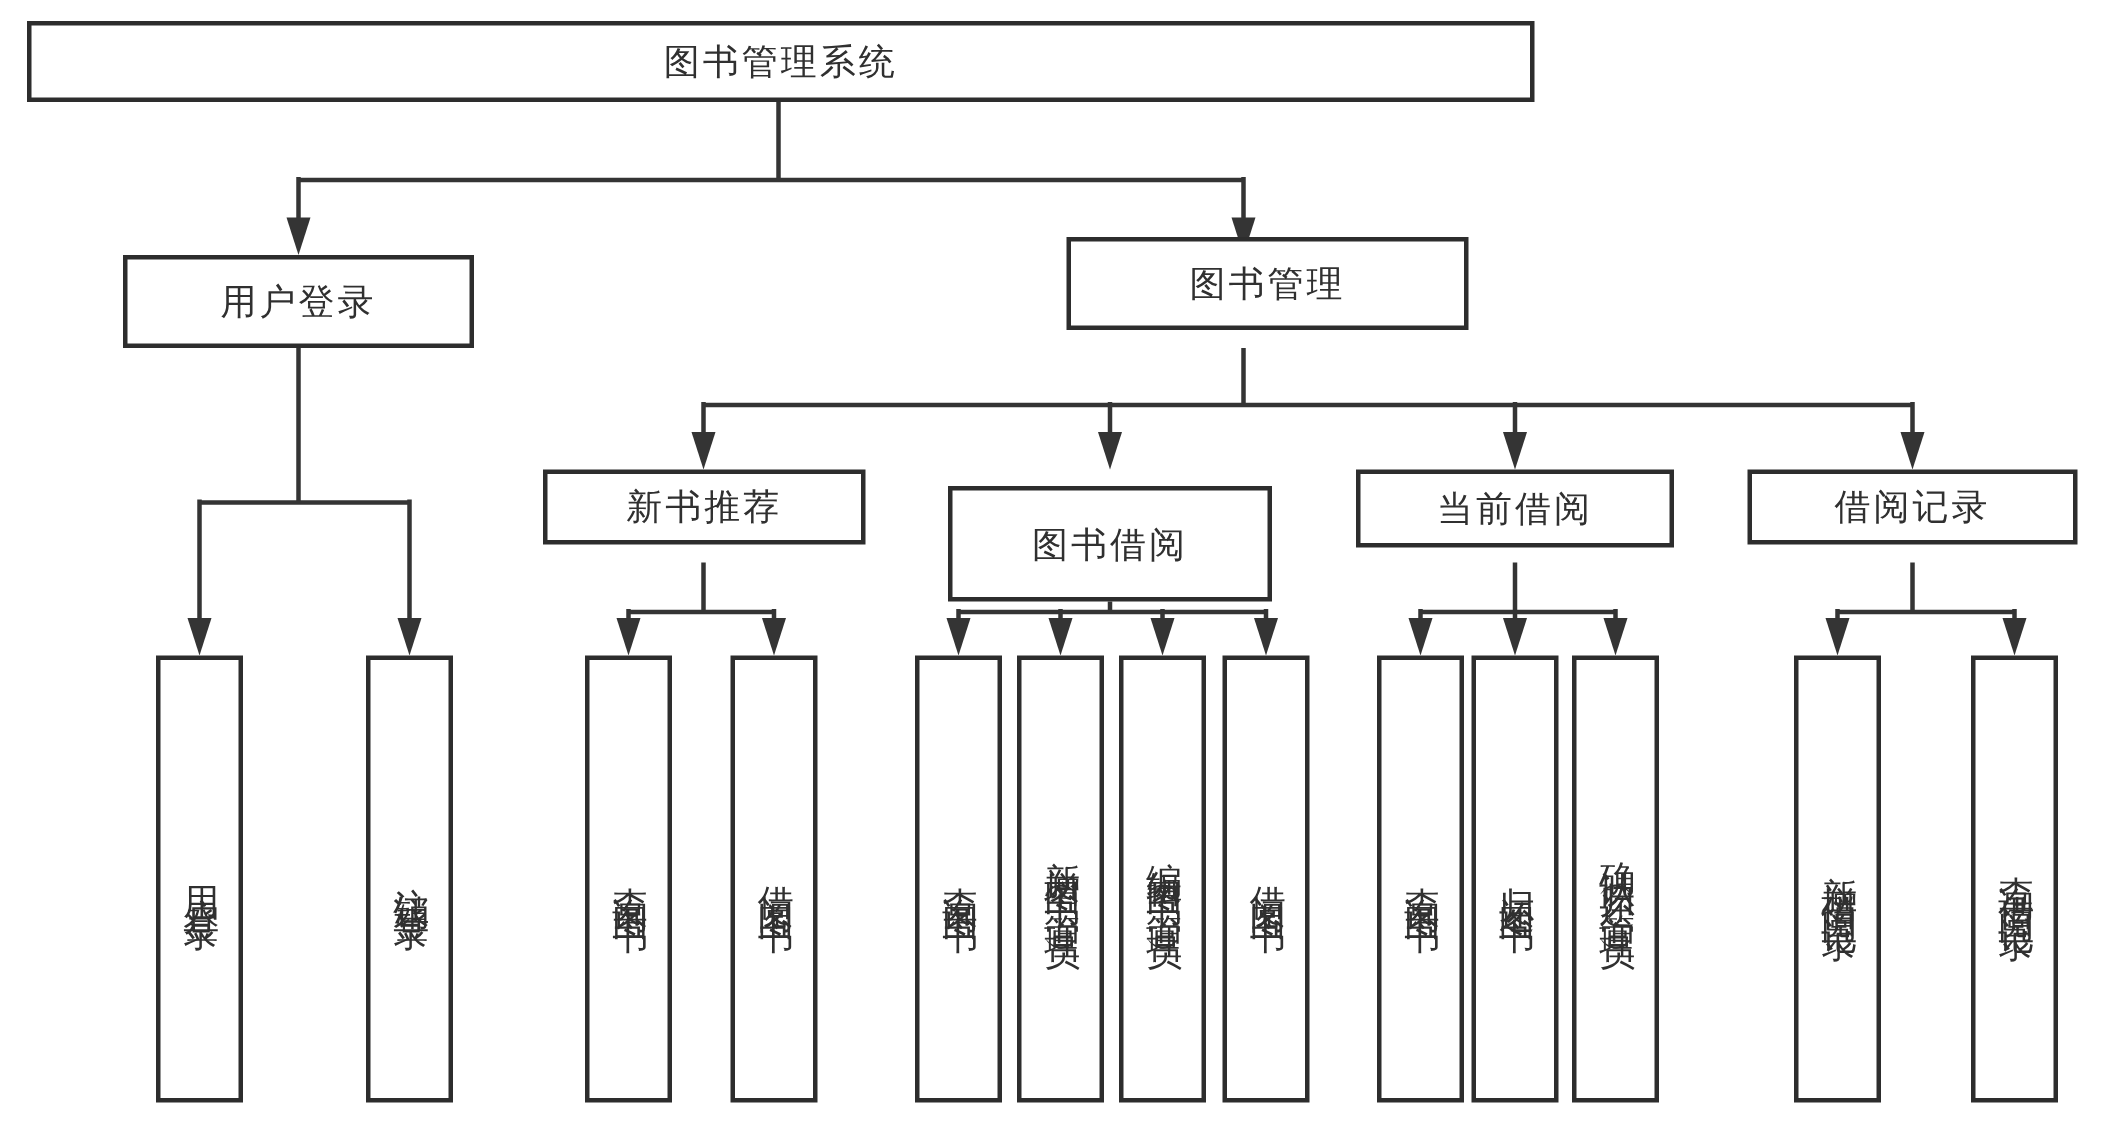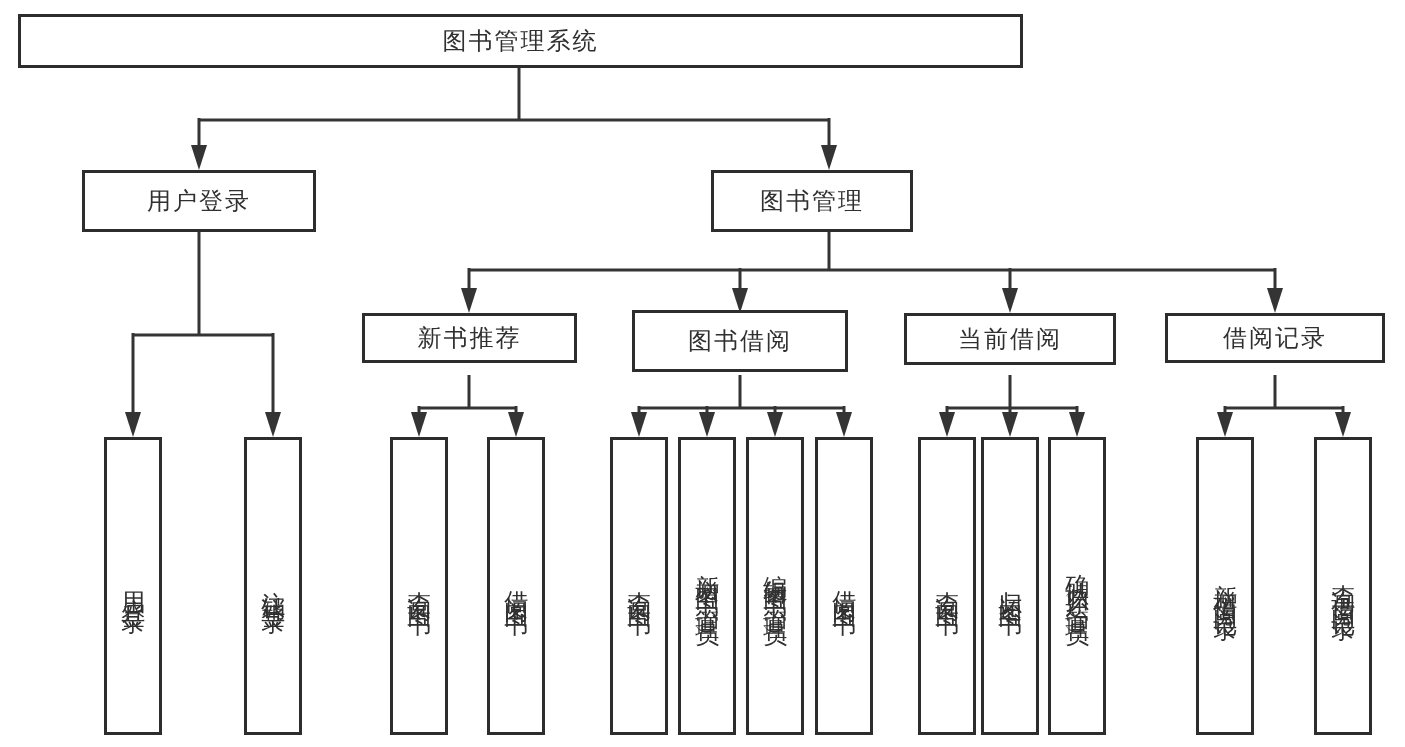--- a/index.html
+++ b/index.html
@@ -90,28 +90,28 @@
     </g>
   </svg>
 
   <div class="box hbox" style="left:18px;top:14px;width:1005px;height:54px">
     <span>图书管理系统</span>
   </div>
 
   <div class="box hbox" style="left:82px;top:170px;width:234px;height:62px">
     <span>用户登录</span>
   </div>
-  <div class="box hbox" style="left:711px;top:170px;width:202px;height:62px">
+  <div class="box hbox" style="left:711px;top:158px;width:268px;height:62px">
     <span>图书管理</span>
   </div>
 
   <div class="box hbox" style="left:362px;top:313px;width:215px;height:50px">
     <span>新书推荐</span>
   </div>
-  <div class="box hbox" style="left:632px;top:310px;width:216px;height:62px">
+  <div class="box hbox" style="left:632px;top:324px;width:216px;height:77px">
     <span>图书借阅</span>
   </div>
   <div class="box hbox" style="left:904px;top:313px;width:212px;height:52px">
     <span>当前借阅</span>
   </div>
   <div class="box hbox" style="left:1165px;top:313px;width:220px;height:50px">
     <span>借阅记录</span>
   </div>
 
   <div class="box vbox" style="left:104px;top:437px;width:58px;height:298px">

